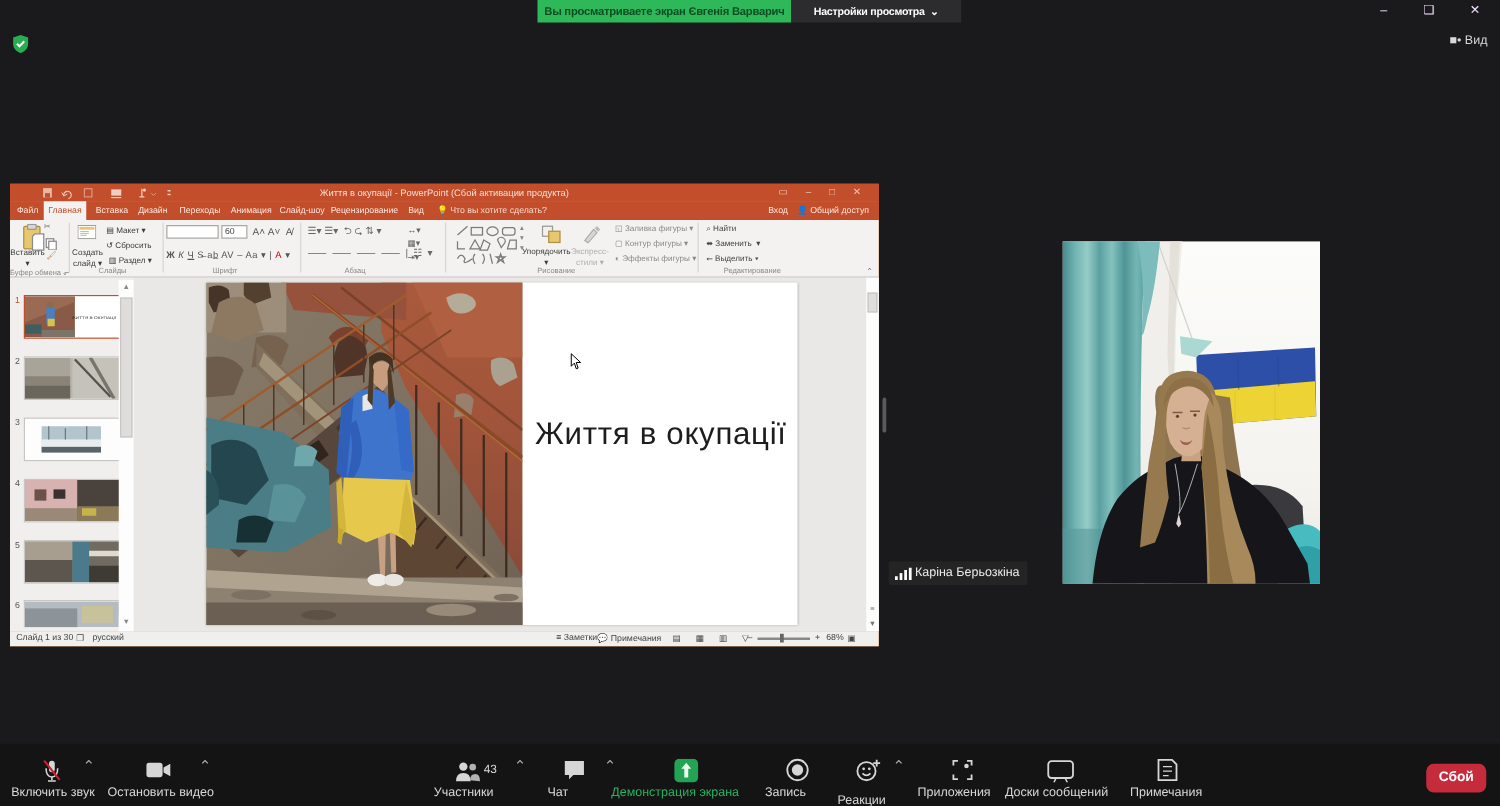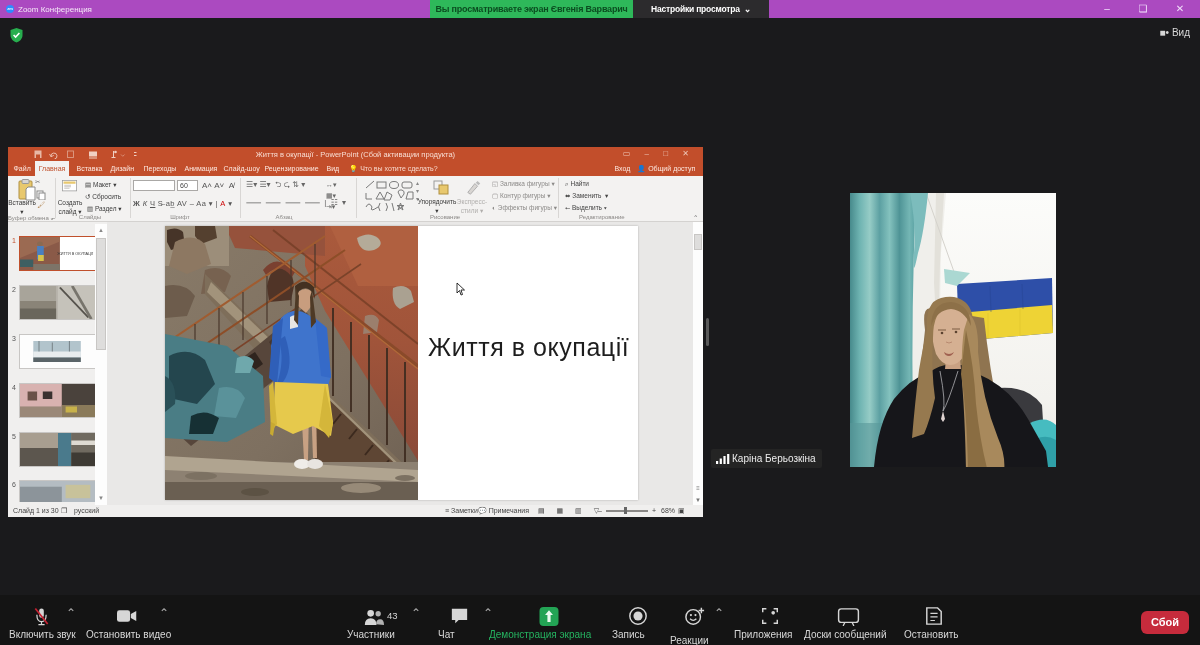--- a/index.html
+++ b/index.html
@@ -56,24 +56,20 @@
 
 #toolbar { position:absolute; left:0; top:595px; width:1200px; height:50px; background:#141414; }
 .tbitem { position:absolute; top:34px; color:#d8d8d8; font-size:10px; white-space:nowrap; }
 .tbcaret { position:absolute; top:11px; color:#a8a8a8; font-size:12px; }
 #exitbtn { position:absolute; left:1141px; top:611px; width:48px; height:23px; background:#c62b3c; border-radius:6px; color:#fff; font-size:11px; font-weight:bold; text-align:center; line-height:23px; }
 </style>
 </head>
 <body>
 <div id="stage">
 
-  <div id="titlebar">
-    <div class="zmico">zm</div>
-    <div class="ttl">Zoom Конференция</div>
-  </div>
   <div id="greenbar">Вы просматриваете экран Євгенія Варварич</div>
   <div id="viewopts">Настройки просмотра&nbsp;&nbsp;⌄</div>
   <div class="wctl" style="left:1100px;">–</div>
   <div class="wctl" style="left:1136px;">❏</div>
   <div class="wctl" style="left:1173px;">✕</div>
 
   <div id="shield">
     <svg width="15" height="16" viewBox="0 0 15 16">
       <path d="M7.5 1 L13.5 3 V8 C13.5 12 10.5 14.5 7.5 15.5 C4.5 14.5 1.5 12 1.5 8 V3 Z" fill="#27ae4e"></path>
       <path d="M4.6 8 l2 2 l3.8 -4" stroke="#fff" stroke-width="1.6" fill="none"></path>
@@ -553,17 +549,17 @@
     <svg class="abs" style="left:837px;top:13px;" width="23" height="18" viewBox="0 0 24 20">
       <rect x="1" y="1" width="22" height="15" rx="3" fill="none" stroke="#d6d6d6" stroke-width="1.6"></rect>
       <path d="M8 16 l-2 4 M16 16 l2 4" stroke="#d6d6d6" stroke-width="1.4"></path>
     </svg>
     <div class="tbitem" style="left:804px;width:86px;top:34px;">Доски сообщений</div>
 
     <svg class="abs" style="left:925px;top:11px;" width="18" height="20" viewBox="0 0 20 22">
       <path d="M2 2 h12 l4 4 v14 h-16 z" fill="none" stroke="#d6d6d6" stroke-width="1.6"></path>
       <path d="M6 8 h8 M6 12 h8 M6 16 h5" stroke="#d6d6d6" stroke-width="1.3"></path>
     </svg>
-    <div class="tbitem" style="left:904px;width:60px;top:34px;">Остановить</div>
+    <div class="tbitem" style="left:904px;width:60px;top:34px;">Примечания</div>
   </div>
   <div id="exitbtn">Сбой</div>
 
 </div>
 
 </body></html>

